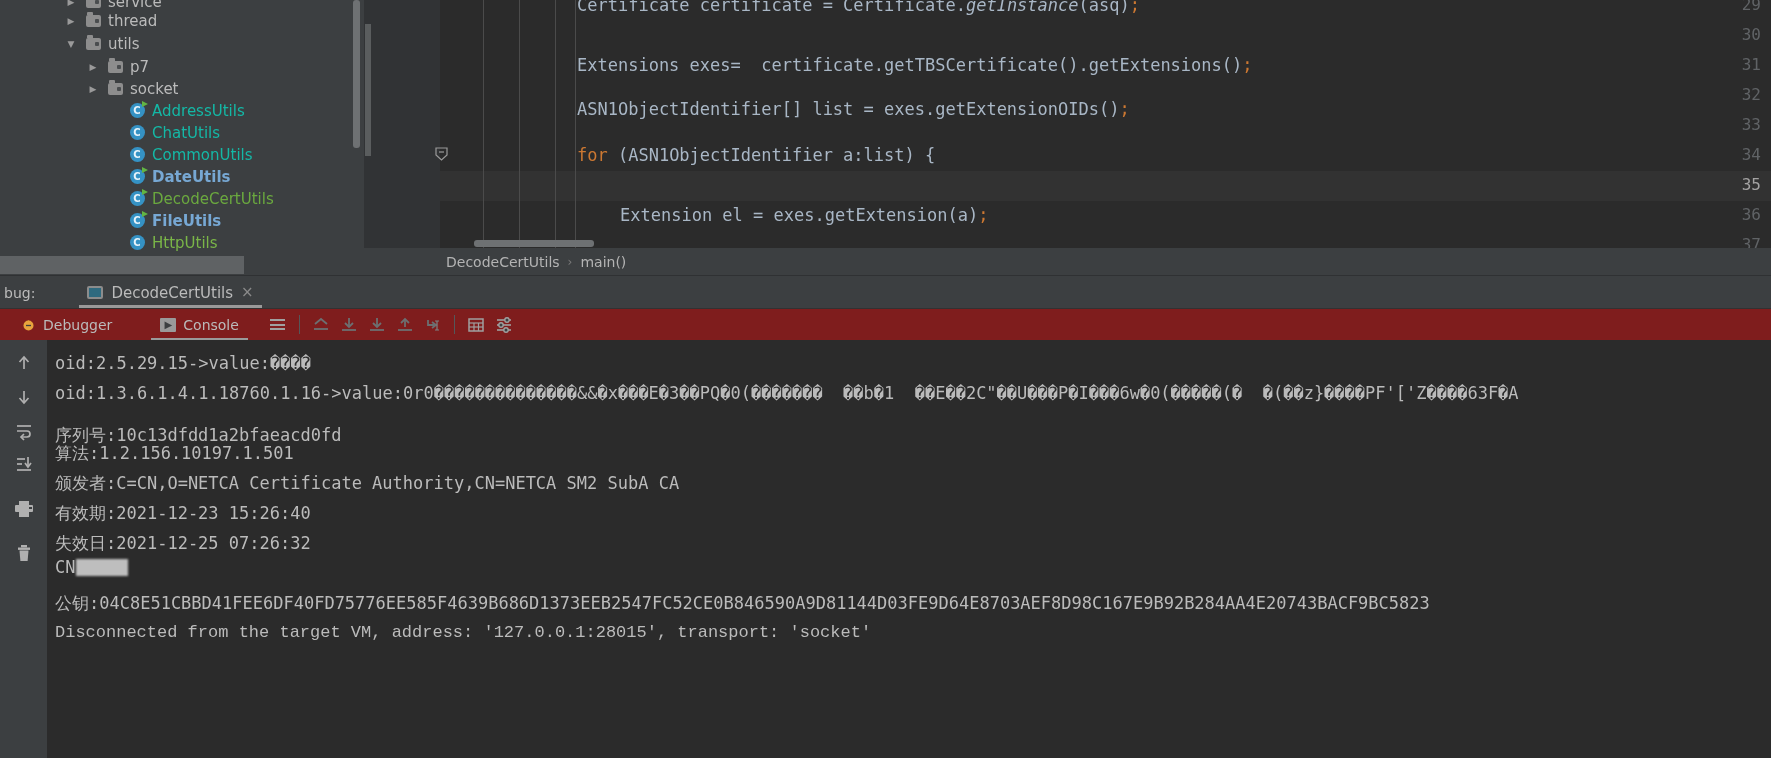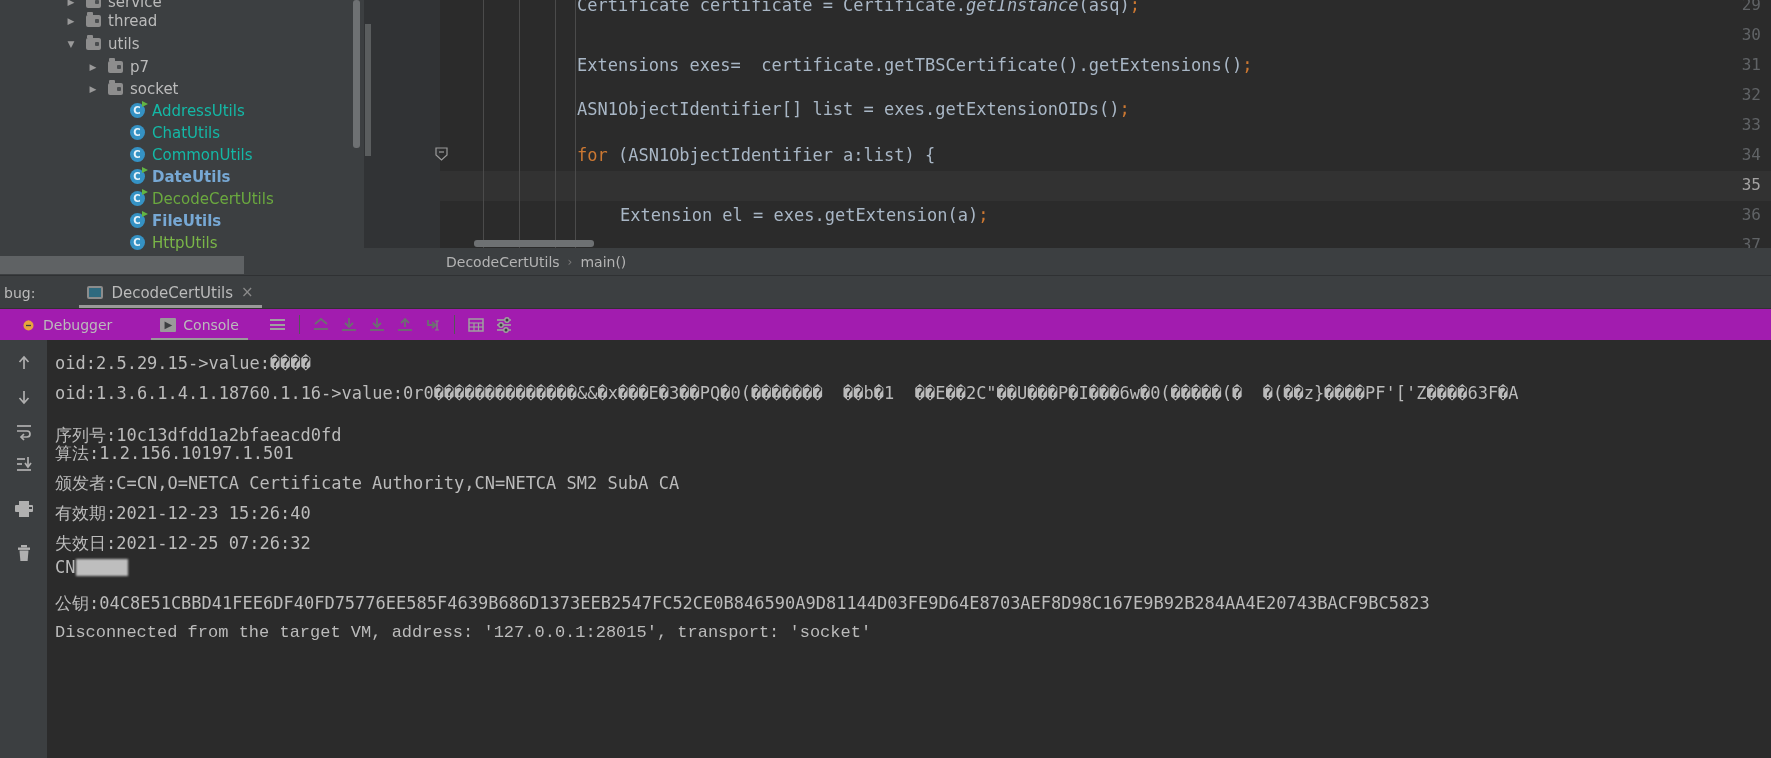--- a/index.html
+++ b/index.html
@@ -280,21 +280,21 @@
     line-height: 1;
   }
 
   
   .debug-toolbar {
     position: absolute;
     left: 0; top: 31px;
     width: 1771px; height: 32px;
     display: flex;
     align-items: center;
-    background: #a21caf;
+    background: #7f1d1d;
     border-top: 1px solid #323232;
   }
   .dbg-tab {
     display: flex;
     align-items: center;
     gap: 7px;
     height: 32px;
     padding: 0 13px;
     position: relative;
     font-size: 14px;

